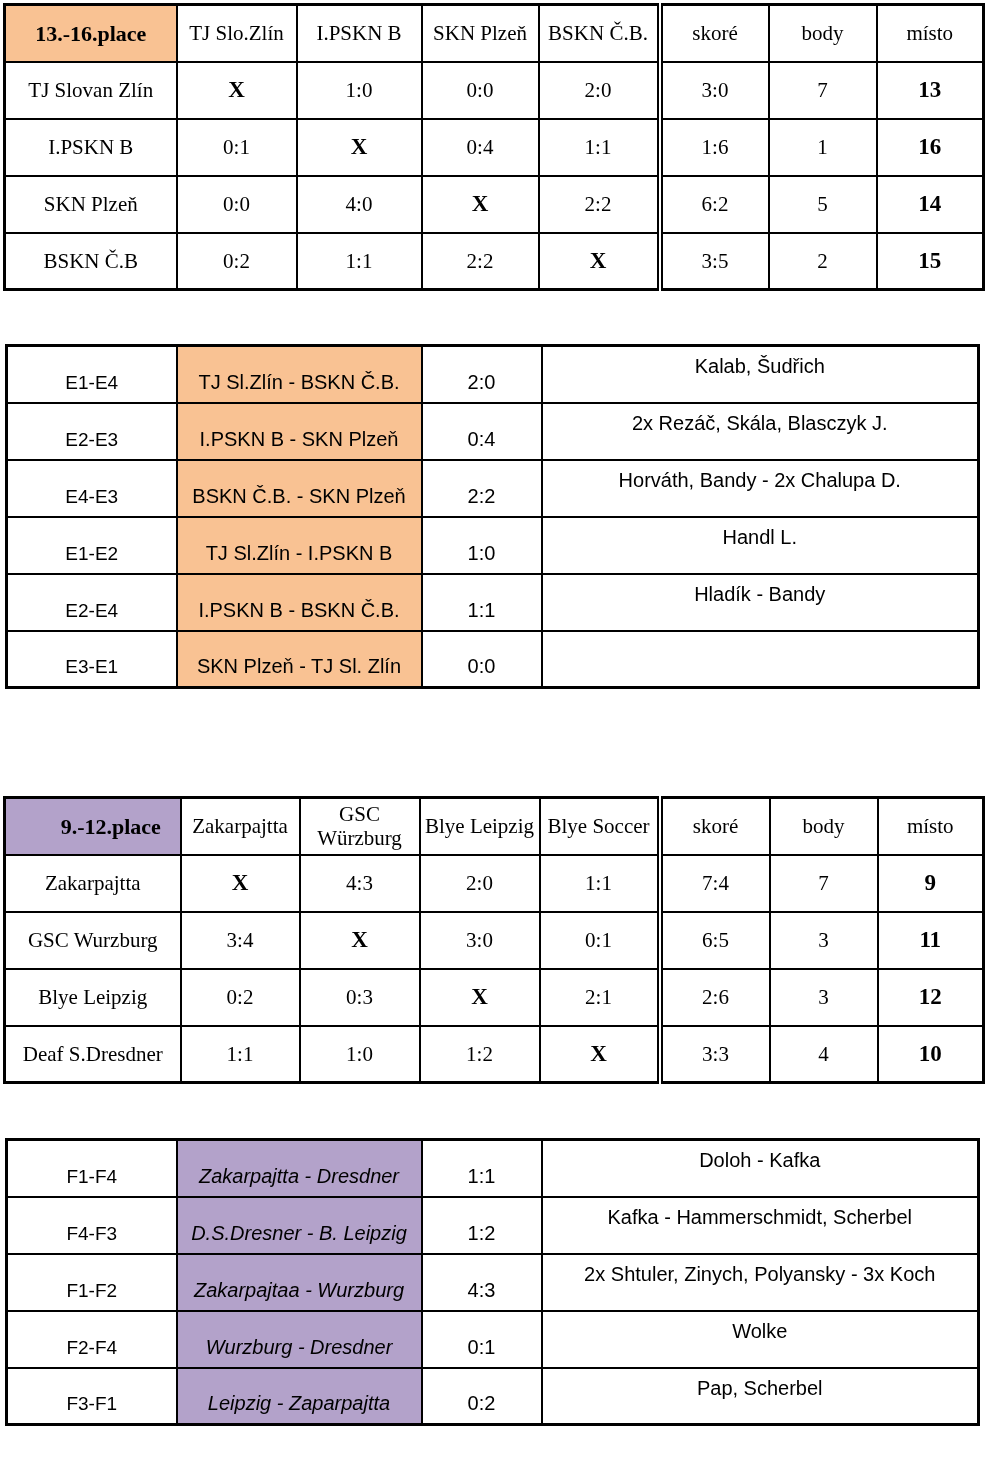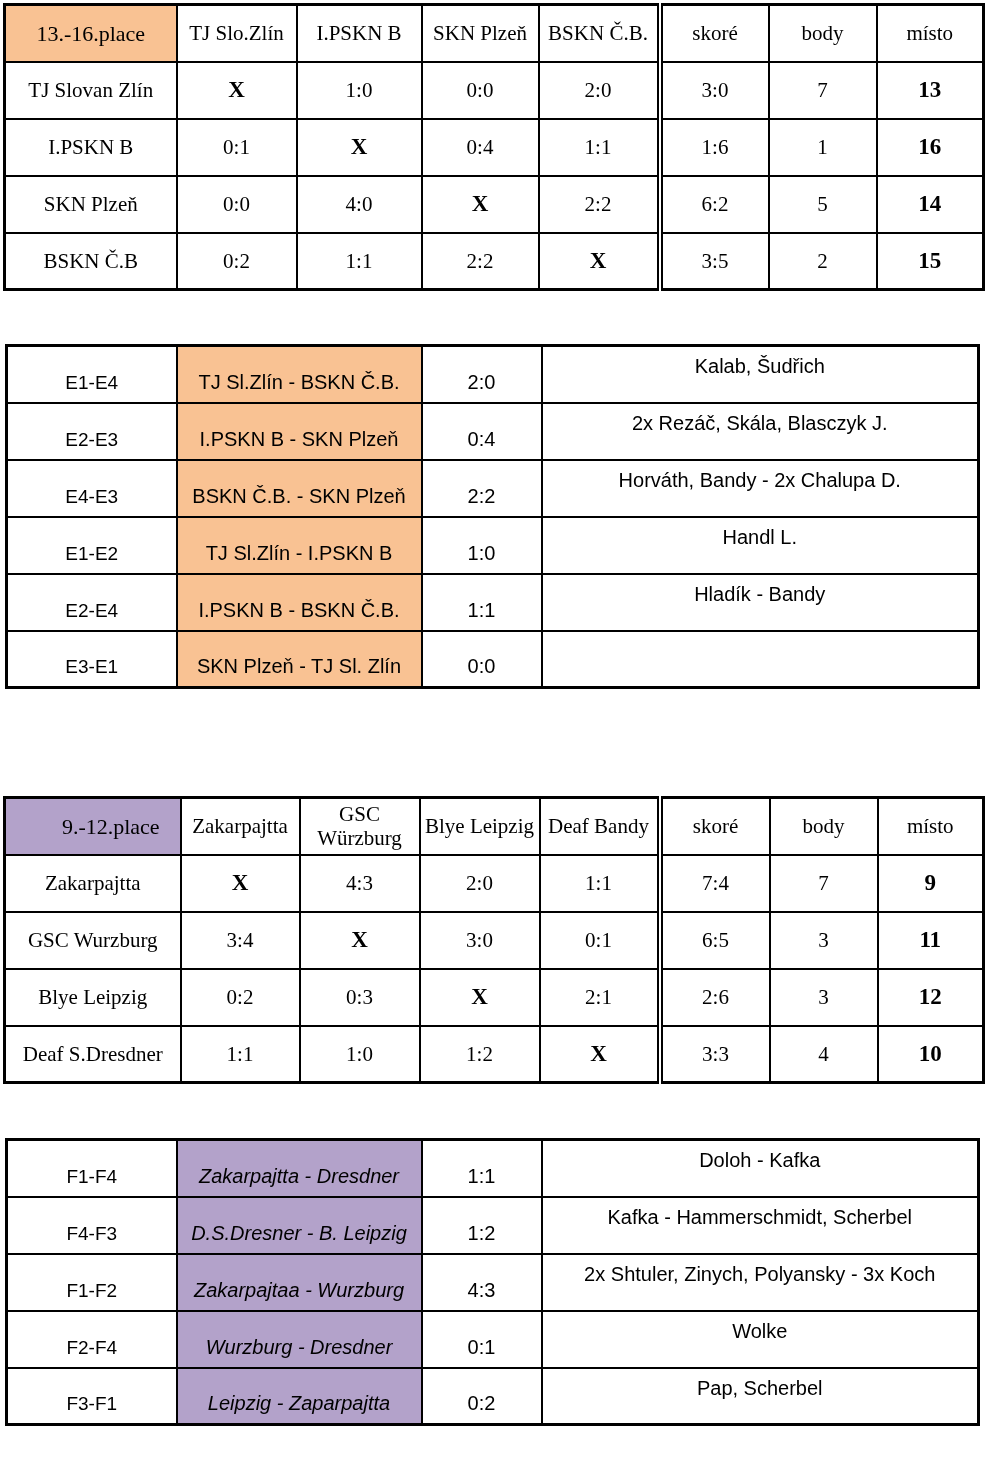--- a/index.html
+++ b/index.html
@@ -37,21 +37,21 @@
     width: 979px;
     border: 3px solid #000;
   }
   .standings td {
     font-family: "Liberation Serif", serif;
     font-size: 21px;
     line-height: 1.15;
     height: 57px;
   }
   .standings .corner {
-    font-weight: normal;
+    font-weight: bold;
     font-size: 22px;
   }
   .standings .corner-orange { background: #f9c293; }
   .standings .corner-purple { background: #b3a2ca; padding-left: 40px; }
   .standings .hd { font-size: 21px; }
   .standings .x { font-weight: bold; font-size: 23px; }
   .standings .rank { font-weight: bold; font-size: 23px; }
   .standings .teamname { text-align: center; }
   
   .standings .sep-left { border-left: 6px double #000000; }
@@ -219,21 +219,21 @@
       <col style="width:110px">
       <col style="width:108px">
       <col style="width:106px">
   </colgroup>
   <tbody>
     <tr>
       <td class="corner corner-purple">9.-12.place</td>
       <td class="hd">Zakarpajtta</td>
       <td class="hd">GSC Würzburg</td>
       <td class="hd">Blye Leipzig</td>
-      <td class="hd">Deaf Bandy</td>
+      <td class="hd">Blye Soccer</td>
       <td class="hd sep-left">skoré</td>
       <td class="hd">body</td>
       <td class="hd">místo</td>
     </tr>
     <tr>
       <td class="teamname">Zakarpajtta</td>
       <td class="x">X</td>
       <td>4:3</td>
       <td>2:0</td>
       <td>1:1</td>

